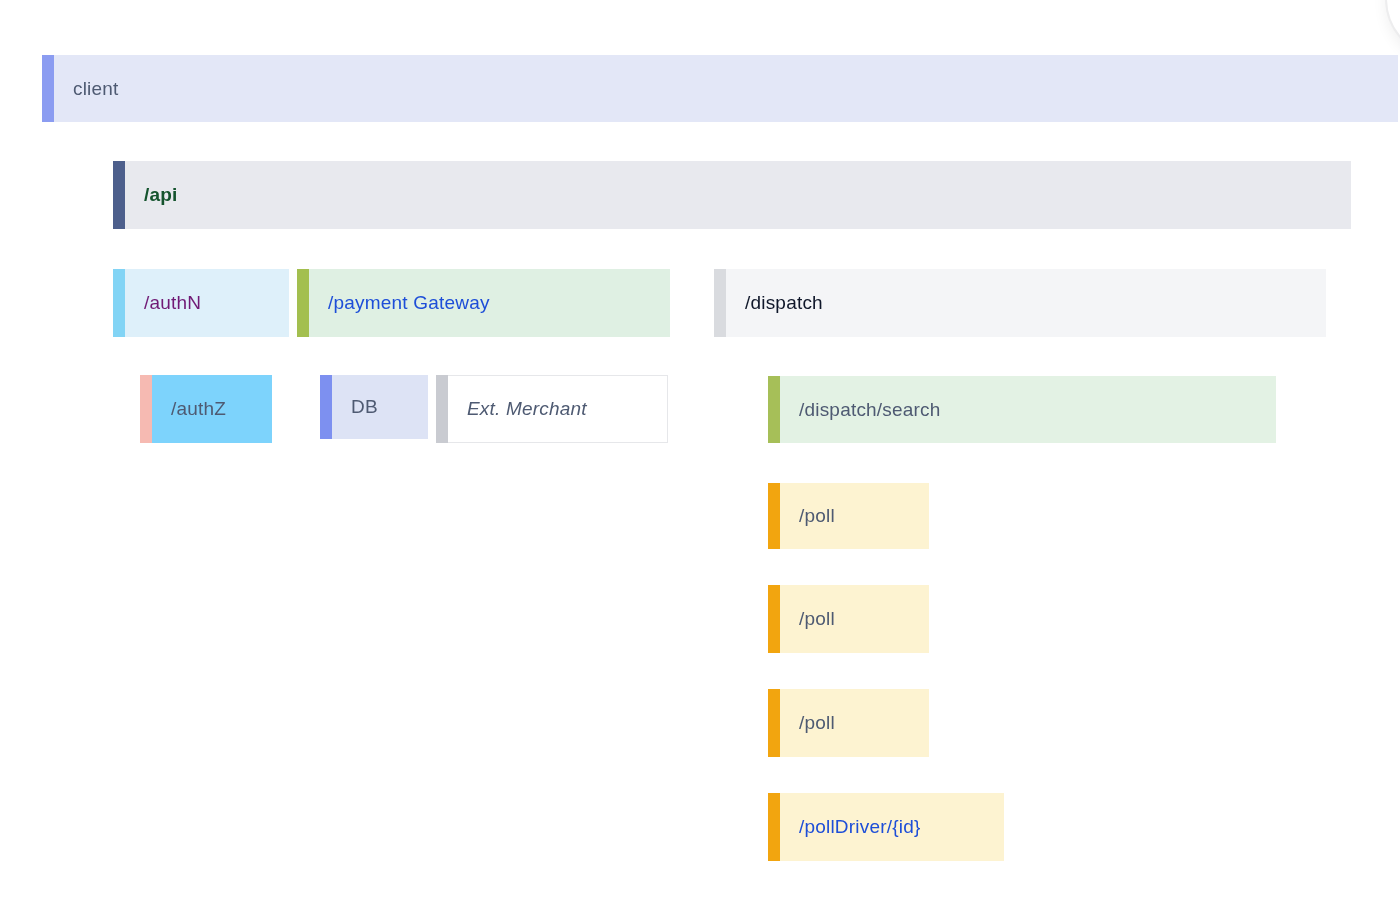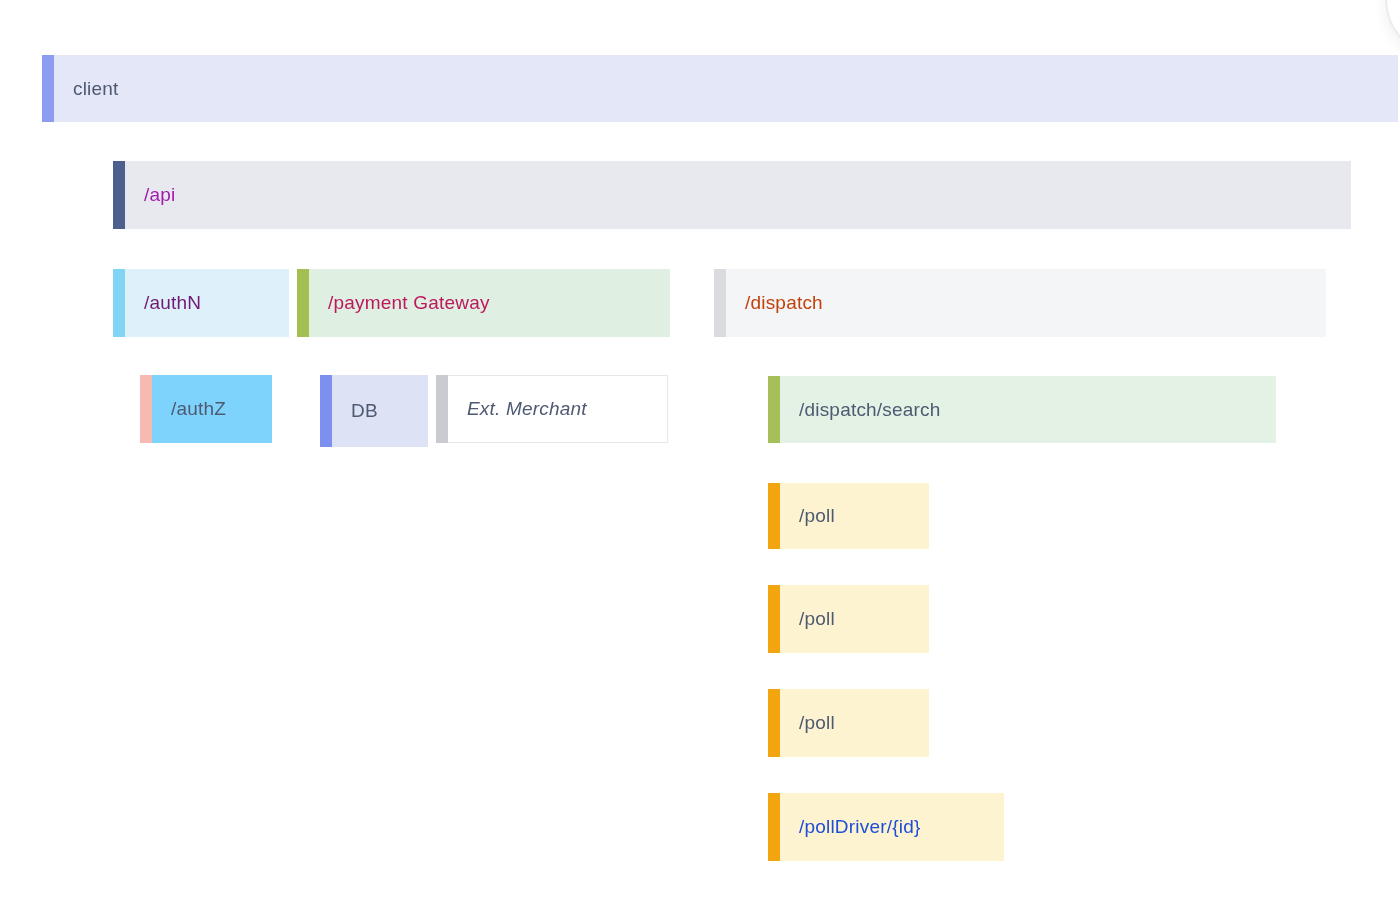--- a/index.html
+++ b/index.html
@@ -50,39 +50,39 @@
 <body>
 
 <div class="canvas">
   <div class="corner-circle" style="left: 1385px; top: -64px;"></div>
 <div class="span-bar" style="left: 42px; top: 55px; width: 1356px; height: 67px; background: rgb(227, 231, 247);">
       <div class="span-accent" style="background: rgb(139, 156, 241); width: 12px;"></div>
       <span class="span-label" style="color: rgb(78, 90, 114);">client</span>
     </div>
     <div class="span-bar" style="left: 113px; top: 161px; width: 1238px; height: 68px; background: rgb(232, 233, 238);">
       <div class="span-accent" style="background: rgb(77, 95, 140); width: 12px;"></div>
-      <span class="span-label" style="color: #a21caf;">/api</span>
+      <span class="span-label" style="color: #14532d; font-weight: bold;">/api</span>
     </div>
     <div class="span-bar" style="left: 113px; top: 269px; width: 176px; height: 68px; background: rgb(222, 240, 250);">
       <div class="span-accent" style="background: rgb(130, 212, 245); width: 12px;"></div>
       <span class="span-label" style="color: #701a75;">/authN</span>
     </div>
     <div class="span-bar" style="left: 297px; top: 269px; width: 373px; height: 68px; background: rgb(223, 240, 227);">
       <div class="span-accent" style="background: rgb(163, 191, 79); width: 12px;"></div>
-      <span class="span-label" style="color: #be185d;">/payment Gateway</span>
+      <span class="span-label" style="color: #1d4ed8;">/payment Gateway</span>
     </div>
     <div class="span-bar" style="left: 714px; top: 269px; width: 612px; height: 68px; background: rgb(244, 245, 247);">
       <div class="span-accent" style="background: rgb(217, 219, 223); width: 12px;"></div>
-      <span class="span-label" style="color: #c2410c;">/dispatch</span>
+      <span class="span-label" style="color: #0f172a;">/dispatch</span>
     </div>
     <div class="span-bar" style="left: 140px; top: 375px; width: 132px; height: 68px; background: #7dd3fc;">
       <div class="span-accent" style="background: rgb(246, 186, 178); width: 12px;"></div>
       <span class="span-label" style="color: rgb(78, 90, 114);">/authZ</span>
     </div>
-    <div class="span-bar" style="left: 320px; top: 375px; width: 108px; height: 72px; background: rgb(221, 227, 245);">
+    <div class="span-bar" style="left: 320px; top: 375px; width: 108px; height: 64px; background: rgb(221, 227, 245);">
       <div class="span-accent" style="background: rgb(125, 144, 240); width: 12px;"></div>
       <span class="span-label" style="color: rgb(78, 90, 114);">DB</span>
     </div>
     <div class="span-bar" style="left: 436px; top: 375px; width: 232px; height: 68px; background: rgb(255, 255, 255); box-shadow: rgb(230, 231, 234) 0px 0px 0px 1px inset;">
       <div class="span-accent" style="background: rgb(201, 203, 209); width: 12px;"></div>
       <span class="span-label" style="color: rgb(78, 90, 114); font-style: italic;">Ext. Merchant</span>
     </div>
     <div class="span-bar" style="left: 768px; top: 376px; width: 508px; height: 67px; background: rgb(227, 242, 228);">
       <div class="span-accent" style="background: rgb(166, 191, 88); width: 12px;"></div>
       <span class="span-label" style="color: rgb(78, 90, 114);">/dispatch/search</span>

